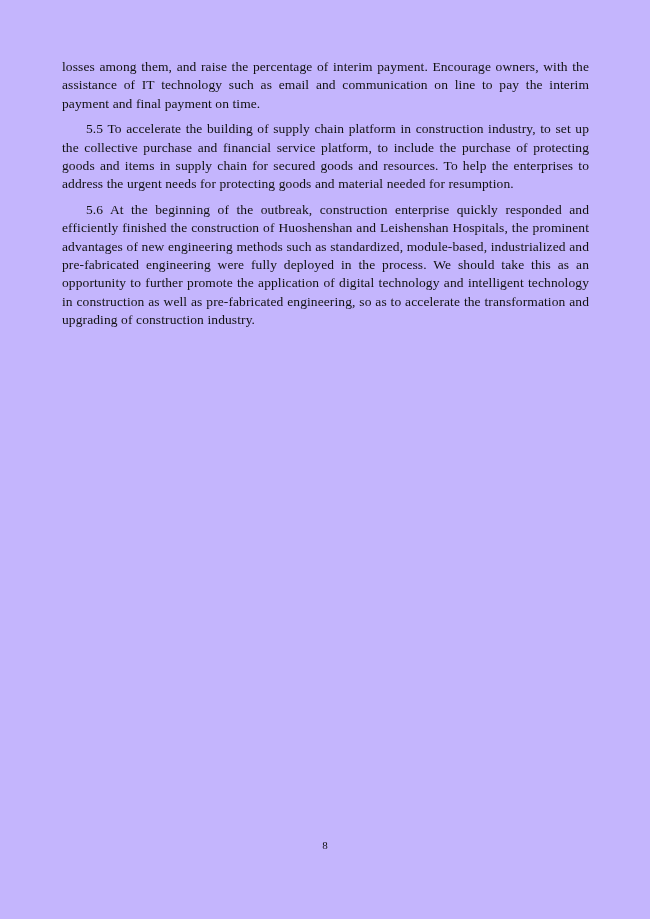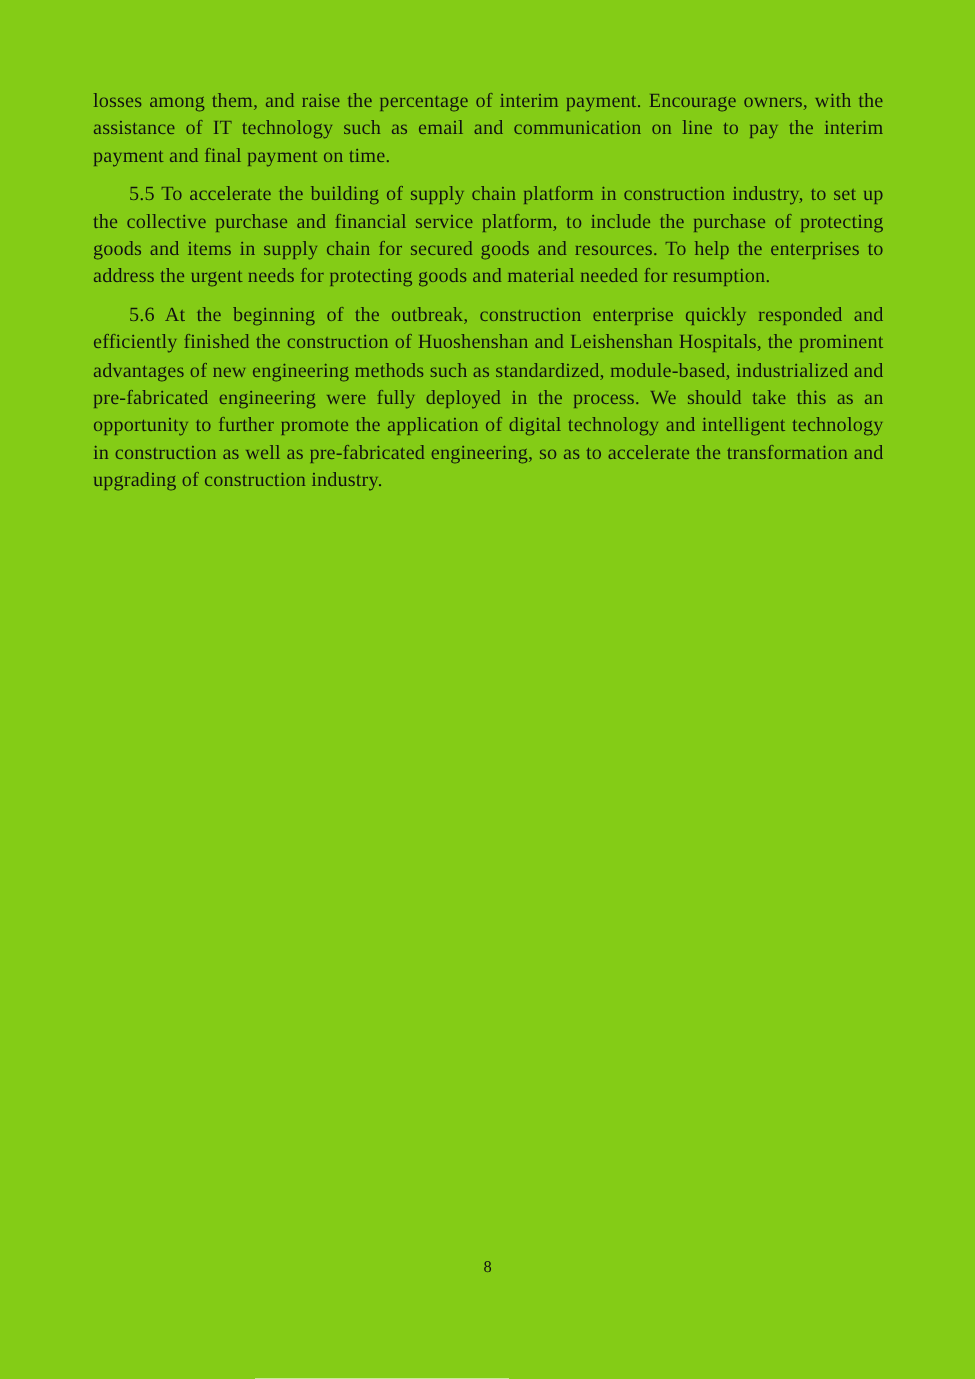--- a/index.html
+++ b/index.html
@@ -4,21 +4,21 @@
 <style>
   html, body {
     margin: 0;
     padding: 0;
     background: #ffffff;
   }
   .page {
     position: relative;
     width: 650px;
     height: 919px;
-    background: #84cc16;
+    background: #c4b5fd;
     color: #111111;
     font-family: "Liberation Serif", "DejaVu Serif", serif;
     overflow: hidden;
     box-sizing: border-box;
   }
   .content {
     position: absolute;
     top: 58px;
     left: 62px;
     right: 61px;

